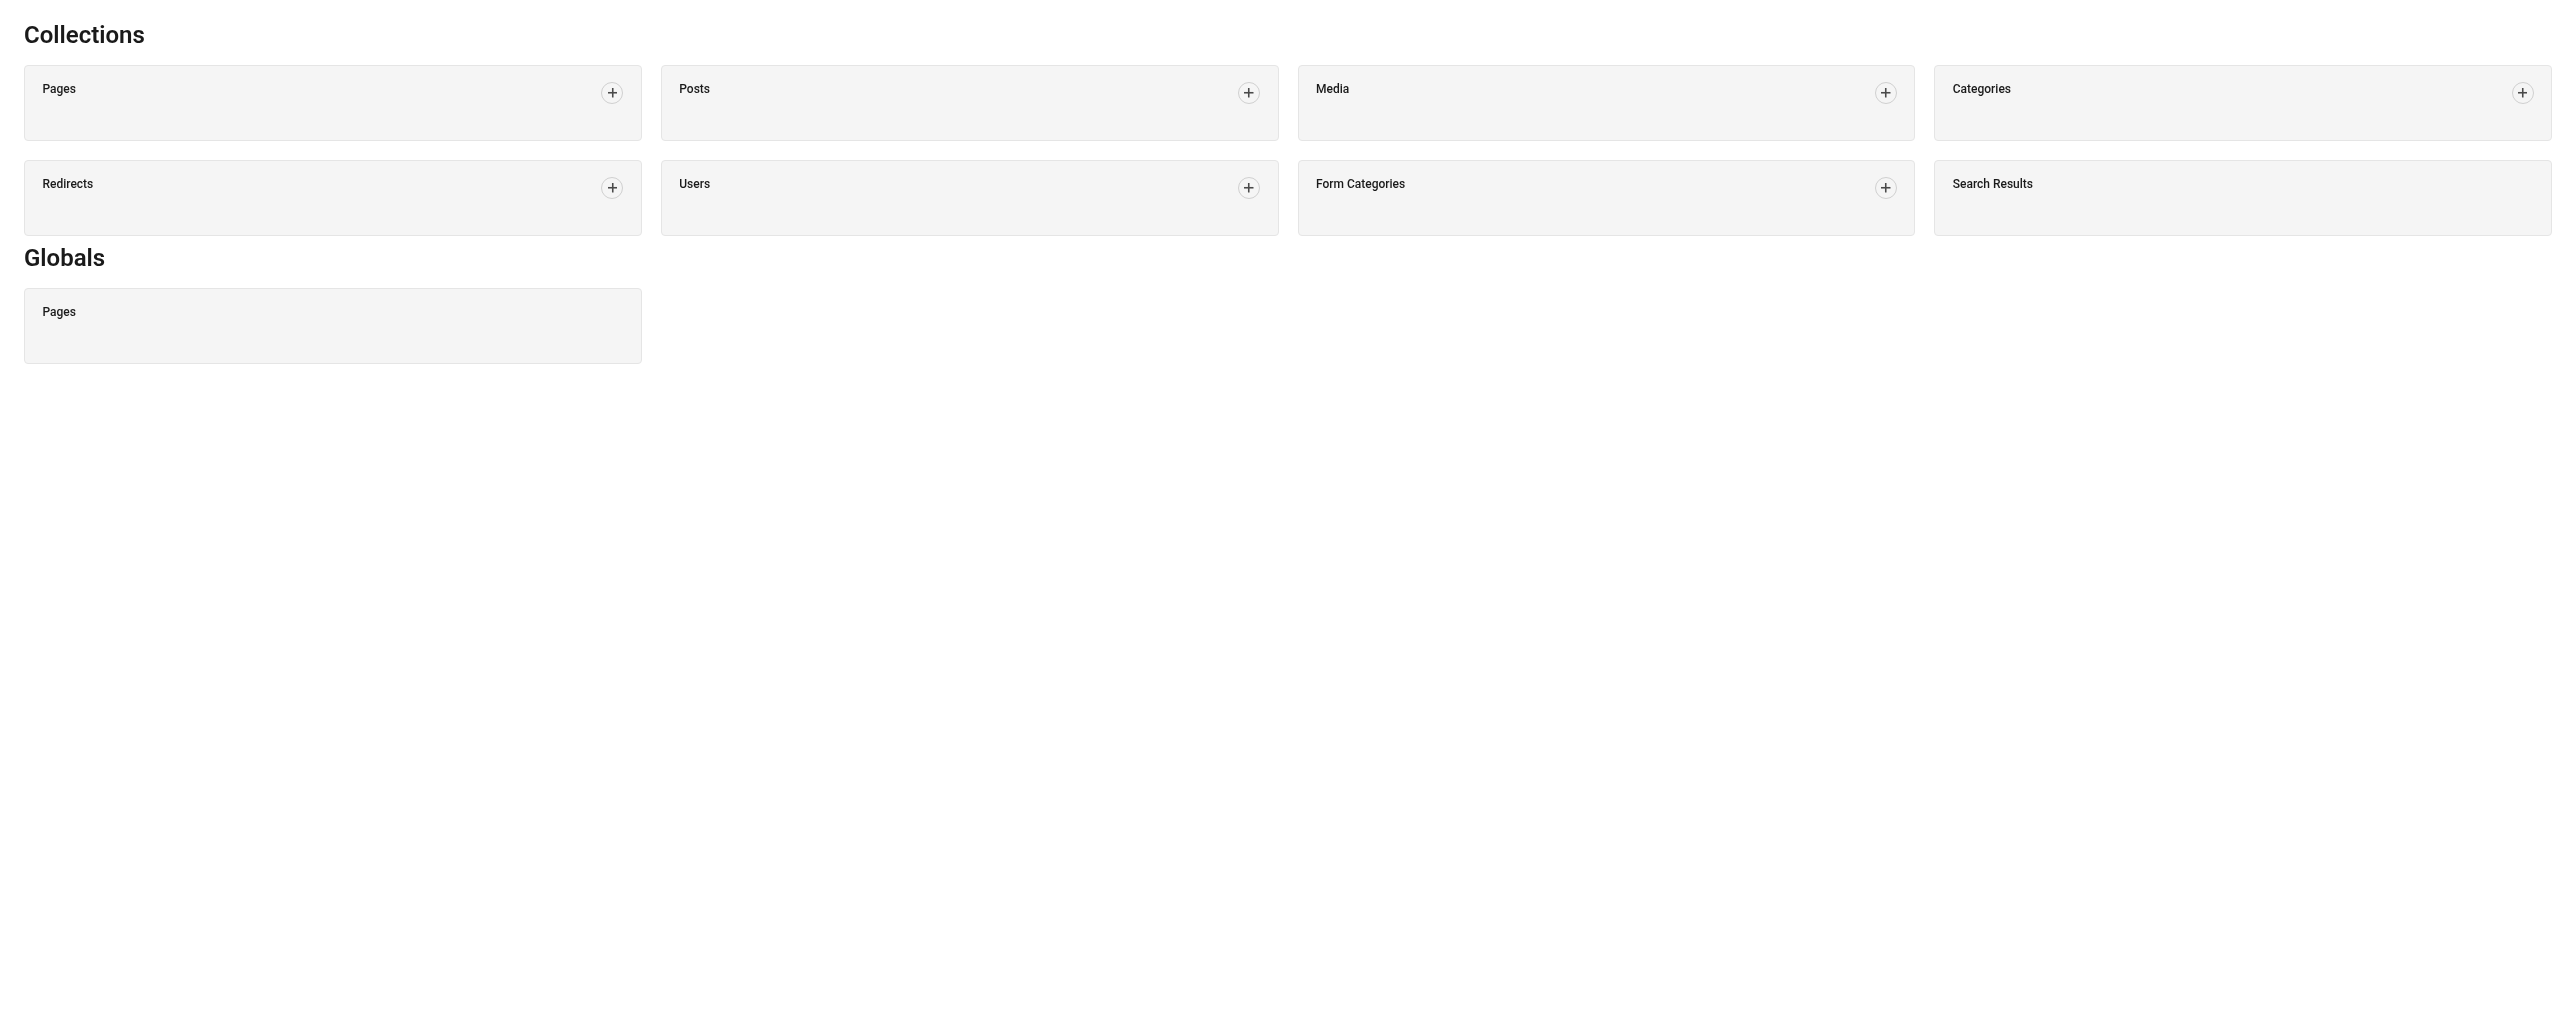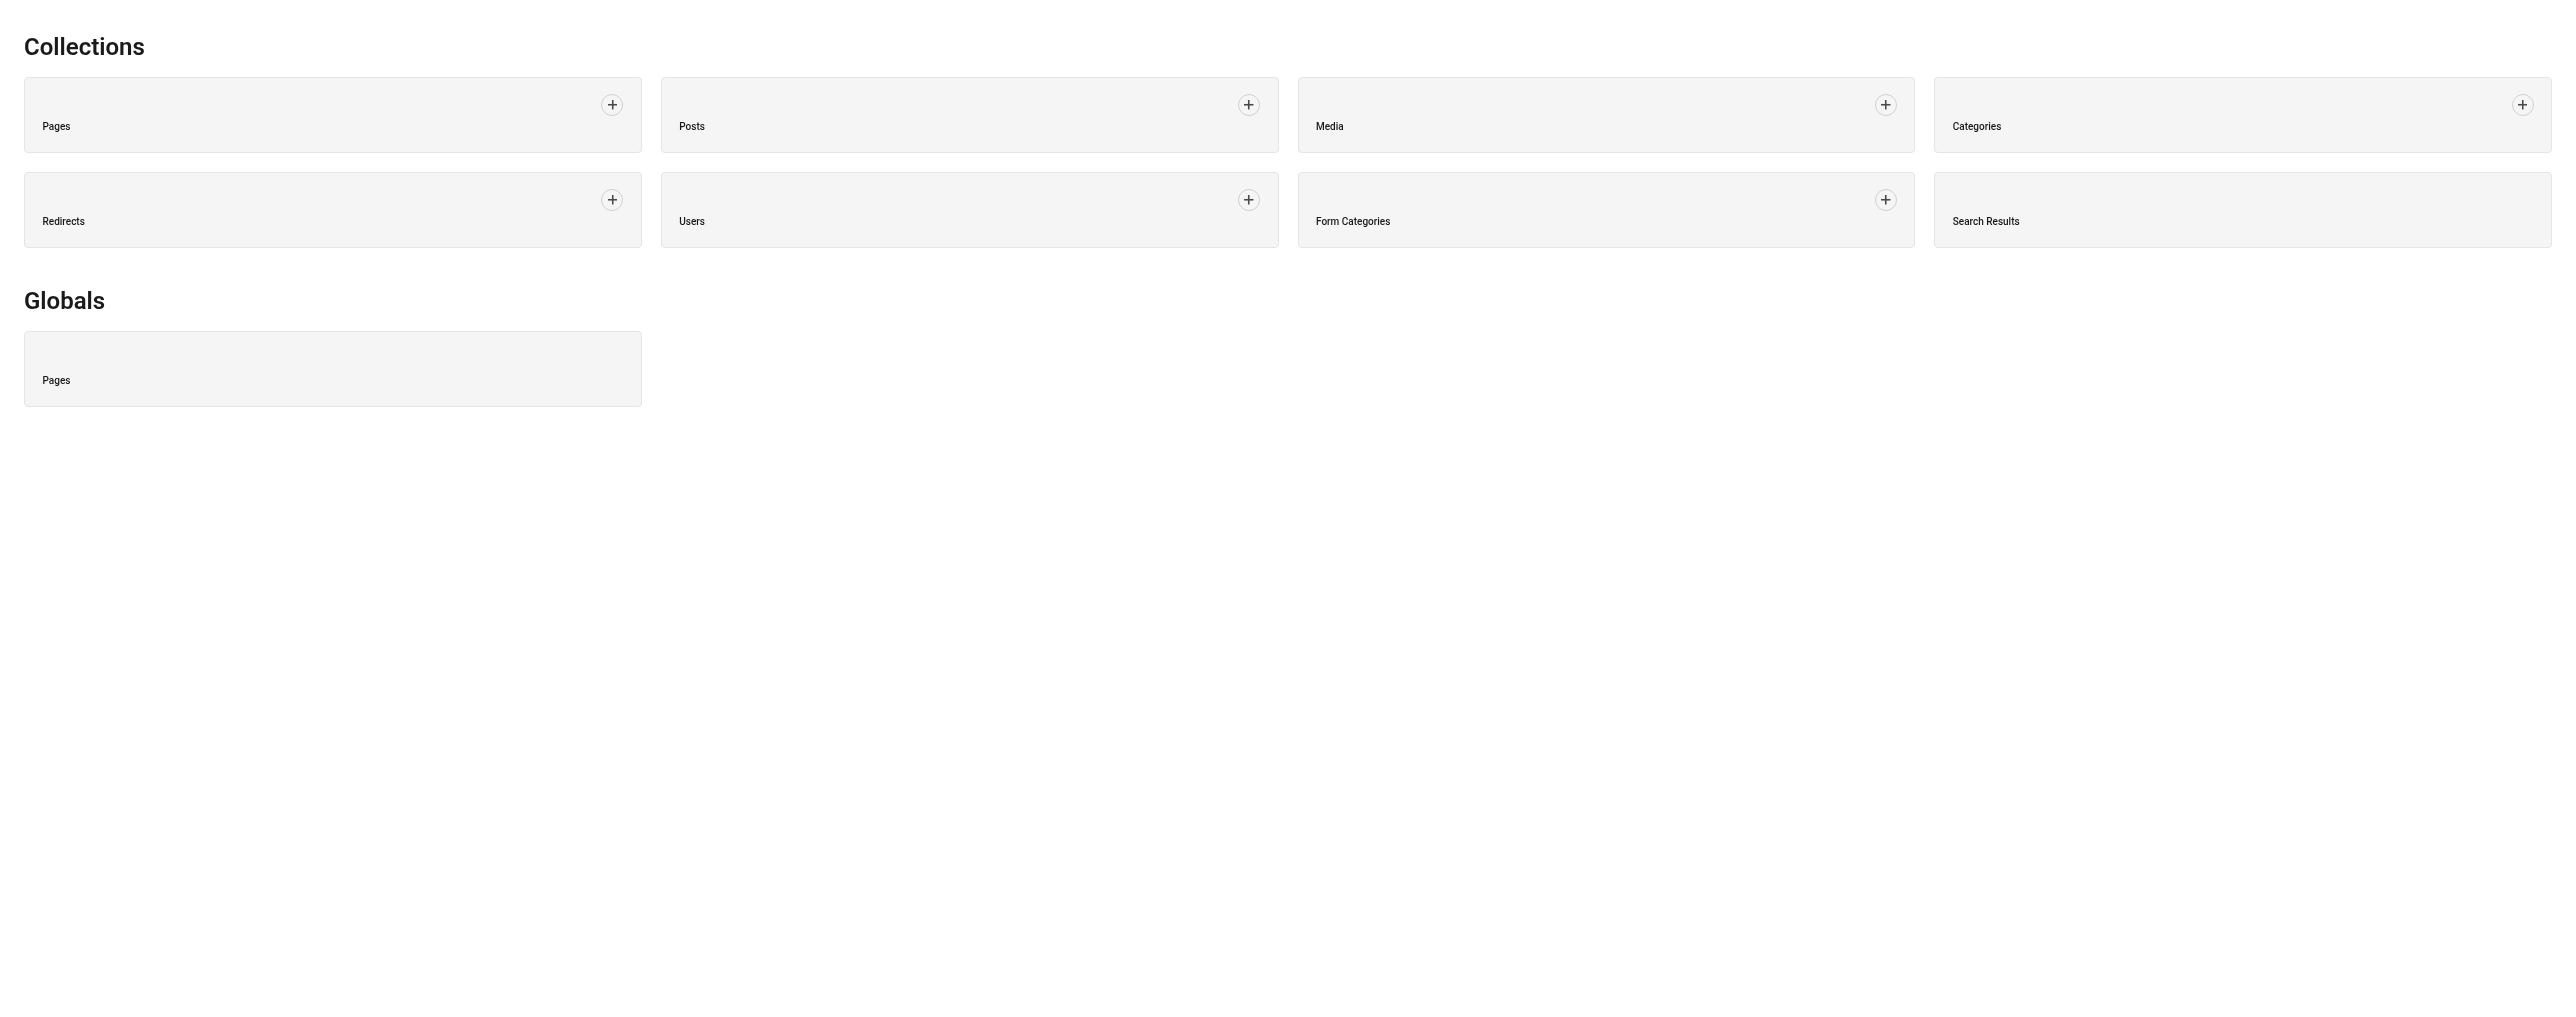--- a/index.html
+++ b/index.html
@@ -11,46 +11,45 @@
       font-family: -apple-system, BlinkMacSystemFont, "Segoe UI", Roboto, Helvetica, Arial, sans-serif;
       background: #ffffff;
       padding: 16px 24px;
       color: #1a1a1a;
     }
     .section-title {
       font-size: 24px;
       font-weight: 600;
       color: #1a1a1a;
       margin-bottom: 16px;
-      margin-top: 17px;
+      margin-top: 5px;
     }
     .section-title.globals {
-      margin-top: 39px;
+      margin-top: 8px;
     }
     .grid {
       display: grid;
       grid-template-columns: repeat(4, 1fr);
       gap: 19px;
     }
     .card {
       background: #f5f5f5;
       border: 0.8px solid #e5e5e5;
       border-radius: 4px;
       padding: 16px 17.5px;
       height: 76px;
       display: flex;
       justify-content: space-between;
       align-items: flex-start;
       cursor: pointer;
     }
     .card-title {
-      font-size: 10px;
+      font-size: 12px;
       font-weight: 500;
       color: #1a1a1a;
-      margin-top: 27px;
     }
     .add-button {
       width: 22px;
       height: 22px;
       border-radius: 50%;
       border: 0.8px solid #d0d0d0;
       background: transparent;
       display: flex;
       align-items: center;
       justify-content: center;

